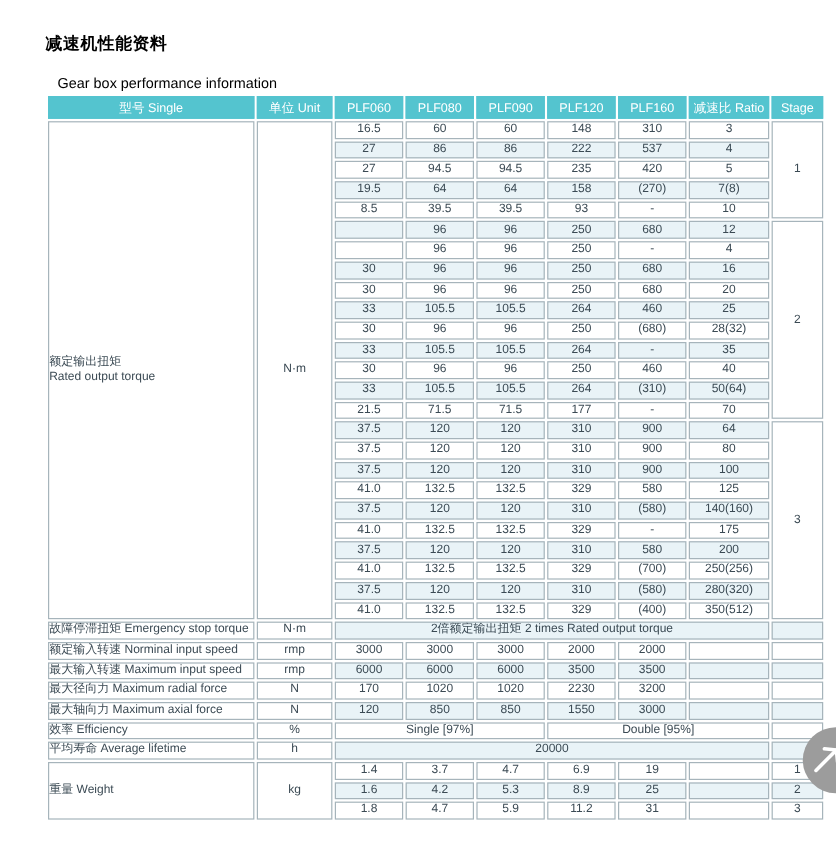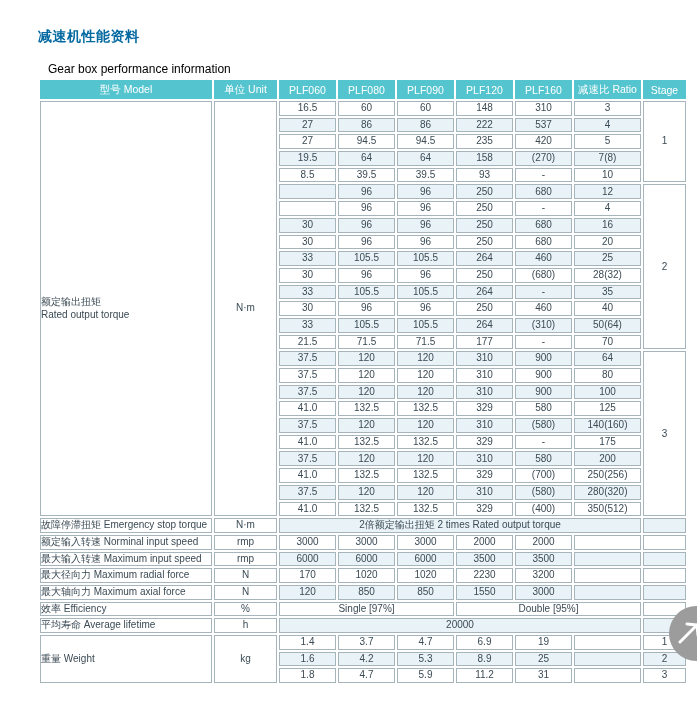--- a/index.html
+++ b/index.html
@@ -1,21 +1,21 @@
 <!DOCTYPE html>
 <html style="--header-bg: #54c4cf; --stripe: #e9f3f7; --border: #a6b4bb; --text: #3b4a54; --fab: #9c9c9c;"><head>
 <meta charset="utf-8">
 <style>
   html,body{margin:0;padding:0;}
   body{
     width:697px;height:702px;background:#ffffff;overflow:hidden;position:relative;
     font-family:"Liberation Sans","DejaVu Sans",sans-serif;
   }
   .page-title{
-    position:absolute;left:38px;top:28px;font-size:14px;font-weight:bold;color:#0369a1;
+    position:absolute;left:38px;top:28px;font-size:14px;font-weight:bold;color:#000000;
     letter-spacing:.5px;
   }
   .page-subtitle{
     position:absolute;left:48px;top:47px;font-size:12px;color:#000000;margin-top:15px;
   }
   table.perf{
     position:absolute;left:38px;top:78px;width:650px;
     border-collapse:separate;border-spacing:2px;table-layout:fixed;
   }
   table.perf th{
@@ -51,21 +51,21 @@
     <col style="width:57px">
       <col style="width:57px">
       <col style="width:57px">
     <col style="width:57px">
       <col style="width:57px">
     <col style="width:67px">
       <col style="width:43px">
   </colgroup>
   <thead>
       <tr>
-        <th>型号 Model</th>
+        <th>型号 Single</th>
         <th>单位 Unit</th>
         <th>PLF060</th>
         <th>PLF080</th>
         <th>PLF090</th>
         <th>PLF120</th>
         <th>PLF160</th>
         <th>减速比 Ratio</th>
         <th>Stage</th>
       </tr>
     </thead>

